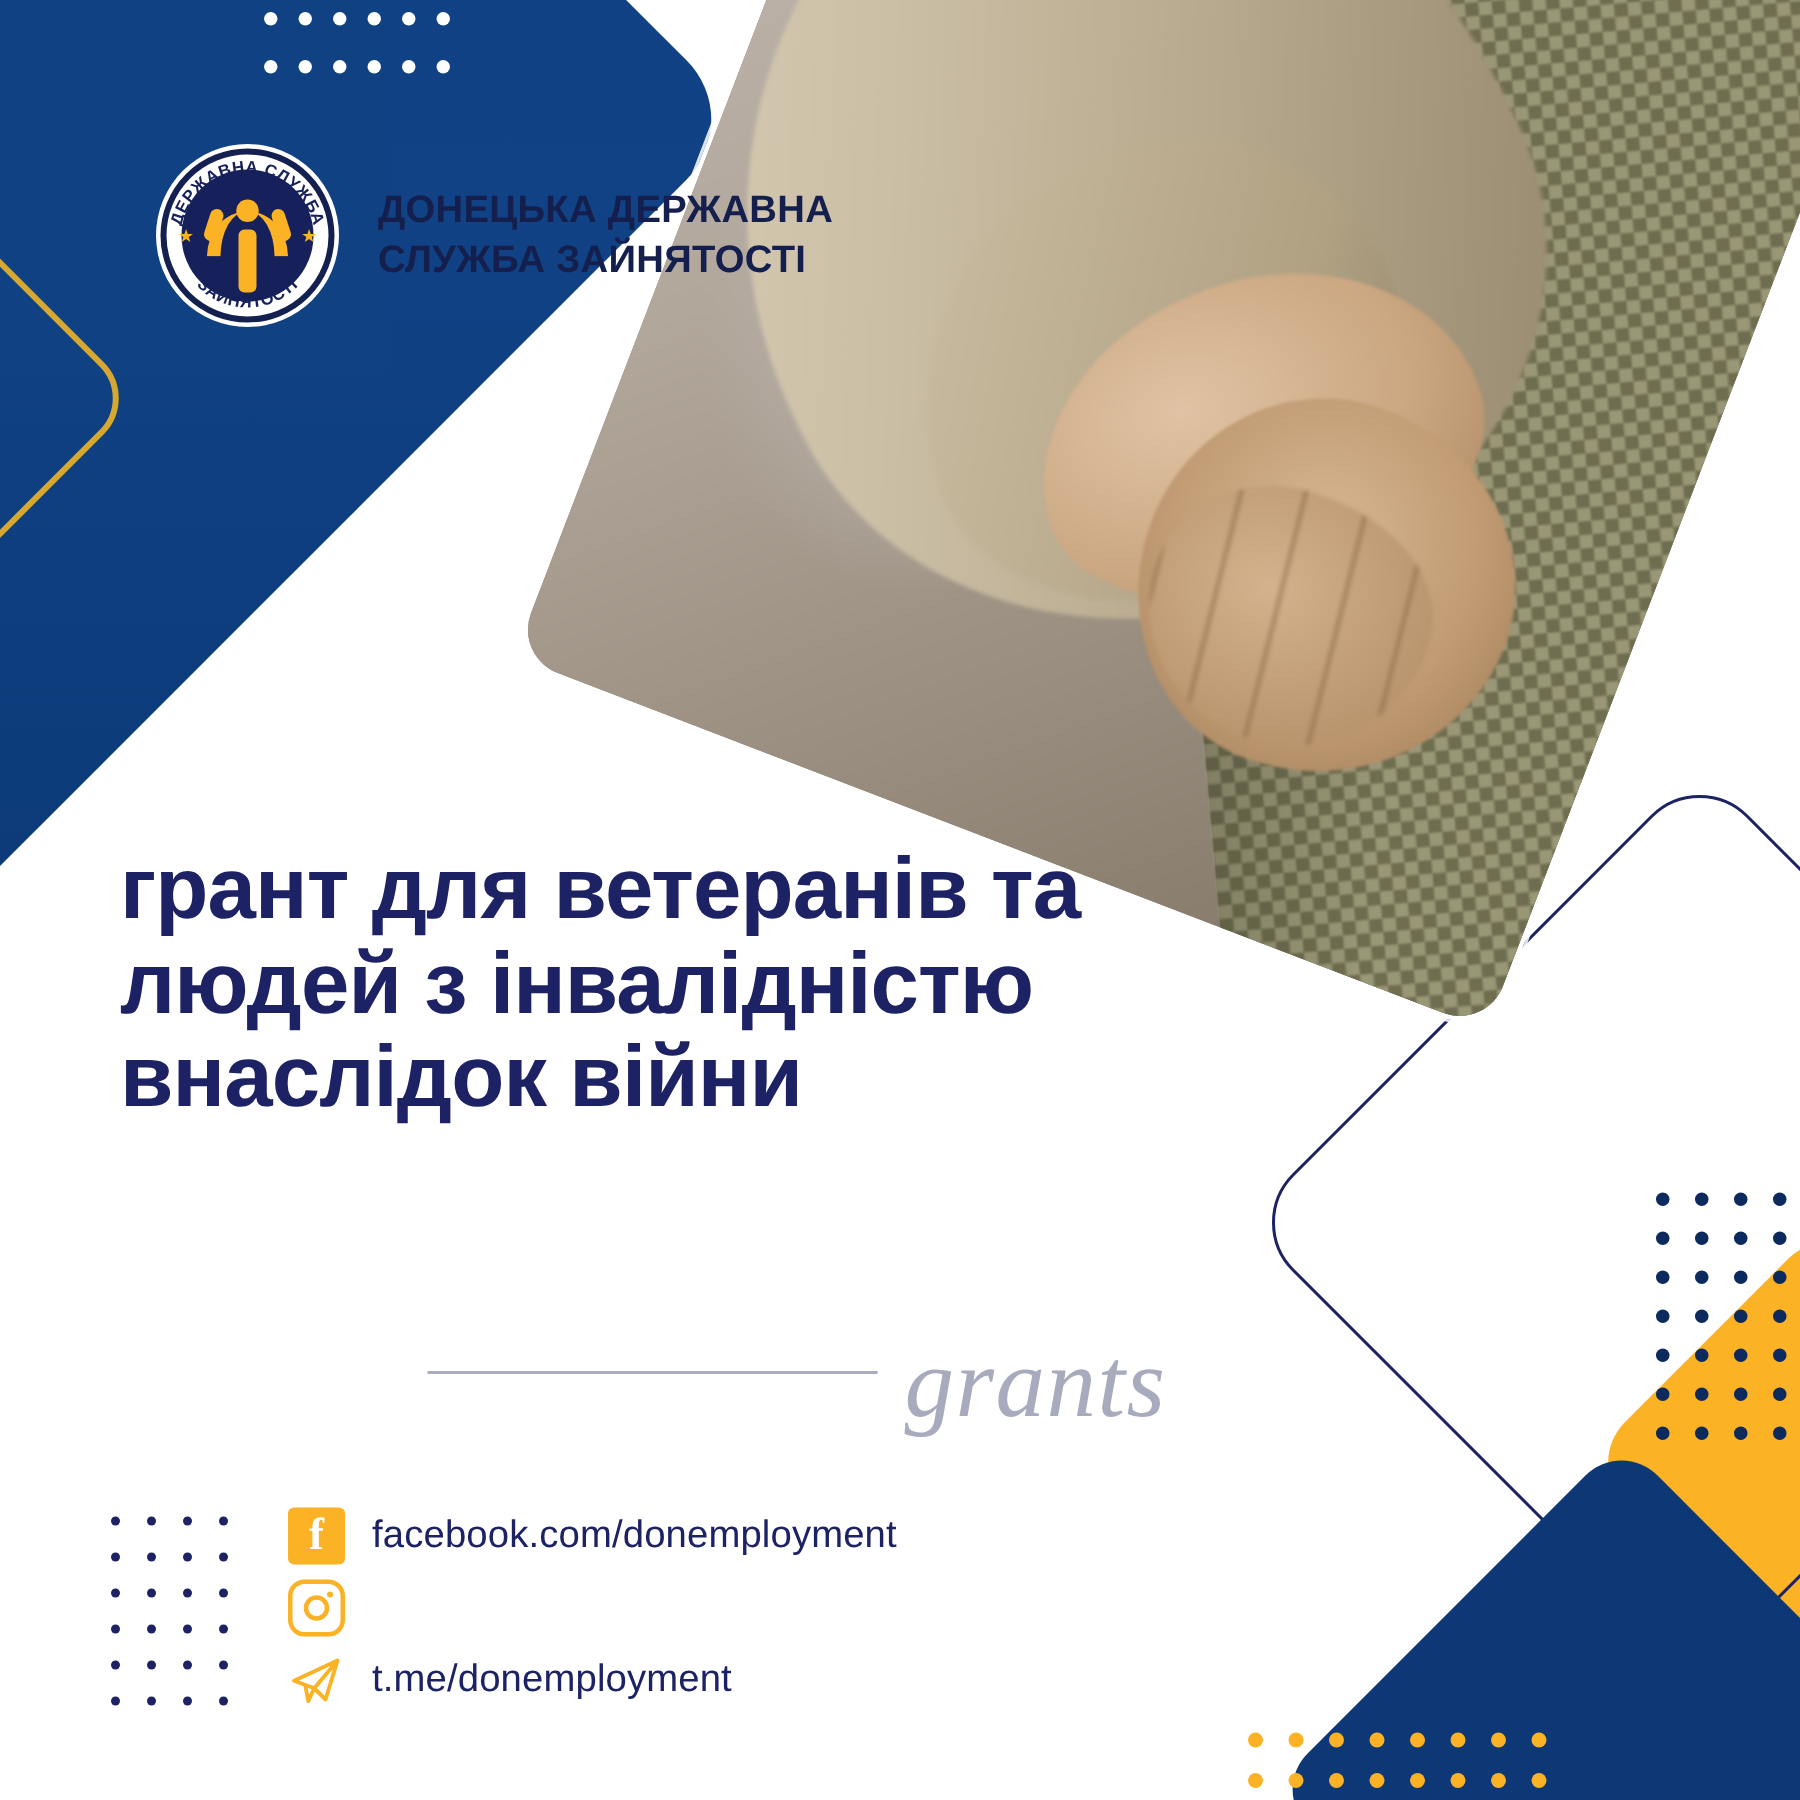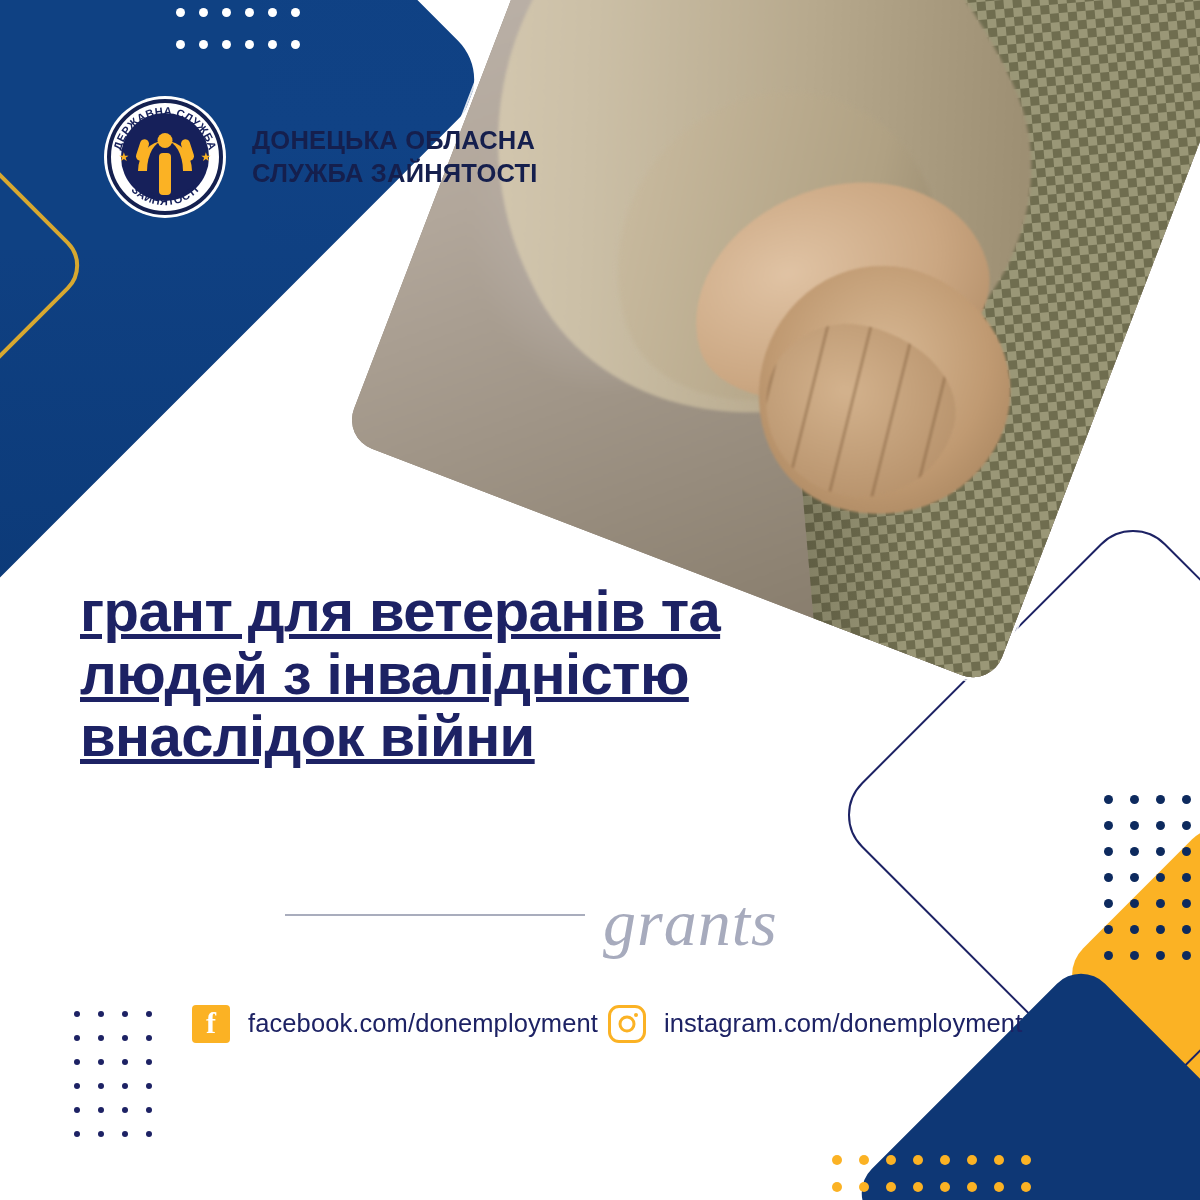--- a/index.html
+++ b/index.html
@@ -283,22 +283,21 @@
     white-space: pre-line;
     margin: 0;
   }
   .h-navy {
     color: #1d2264;
     font-size: 58px;
     font-weight: 700;
     line-height: 1.08;
     letter-spacing: -.6px;
     white-space: pre-line;
-    margin: 32px 0 0 6px;
-    text-decoration: underline;
+    margin: 14px 0 0 6px;
   }
 
   
   .grants-row {
     position: absolute; left: 285px; top: 898px;
     width: 530px; height: 70px; z-index: 6;
     display: flex; align-items: flex-start;
   }
   .grants-line {
     position:absolute; left:0; top:16px;
@@ -321,21 +320,21 @@
     display: flex; align-items: flex-start; gap: 22px;
   }
   .social-dots {
     display: grid;
     grid-template-columns: repeat(4, 24px);
     grid-auto-rows: 24px;
     margin-top: 6px;
   }
   .social-dots i { width: 6px; height: 6px; border-radius: 50%; background: #1d2264; display:block; }
 
-  .social-list { display: flex; flex-direction: row; gap: 10px; }
+  .social-list { display: flex; flex-direction: column; gap: 10px; }
   .social-item { display: flex; align-items: center; gap: 18px; }
   .social-icon { width: 38px; height: 38px; flex: 0 0 auto; position: relative; }
   .social-label {
     color: #1d2264;
     font-size: 25.5px;
     font-weight: 400;
     letter-spacing: .1px;
     line-height: 1;
   }
 
@@ -467,21 +466,21 @@
         <path id="arcTop" d="M 16,64 A 45,45 0 0 1 106,64" fill="none"></path>
         <text><textPath href="#arcTop" startOffset="50%" text-anchor="middle" id="arc-top-text" data-name="logo-arc-top-text">ДЕРЖАВНА СЛУЖБА</textPath></text>
       </svg>
       <svg class="arc-bot" viewBox="0 0 122 122" data-name="logo-arc-bottom">
         <path id="arcBot" d="M 14,62 A 47,47 0 0 0 108,62" fill="none"></path>
         <text><textPath href="#arcBot" startOffset="50%" text-anchor="middle" id="arc-bot-text" data-name="logo-arc-bottom-text">ЗАЙНЯТОСТІ</textPath></text>
       </svg>
       <span class="wheat l" data-name="wheat-ear-icon">★</span>
       <span class="wheat r" data-name="wheat-ear-icon">★</span>
     </div>
-    <div class="org-name" data-name="organization-name">ДОНЕЦЬКА ОБЛАСНА
+    <div class="org-name" data-name="organization-name">ДОНЕЦЬКА ДЕРЖАВНА
 СЛУЖБА ЗАЙНЯТОСТІ</div>
   </div>
 
   <div class="headline" data-name="headline-block">
     <div class="h-navy" data-name="headline-subtitle">грант для ветеранів та
 людей з інвалідністю
 внаслідок війни</div>
   </div>
 
   <div class="grants-row" data-name="grants-watermark">
@@ -521,20 +520,27 @@
       <div class="social-item" data-name="social-link-facebook">
         <span class="social-icon fb-icon" data-name="facebook-icon"></span>
         <span class="social-label" data-name="facebook-url">facebook.com/donemployment</span>
       </div>
 
       <div class="social-item" data-name="social-link-instagram">
         <span class="social-icon ig-icon" data-name="instagram-icon">
           <span class="lens" data-name="instagram-lens"></span>
           <span class="dot" data-name="instagram-dot"></span>
         </span>
-        <span class="social-label" data-name="instagram-url">instagram.com/donemployment</span>
       </div>
 
+      <div class="social-item" data-name="social-link-telegram">
+        <span class="social-icon tg-icon" data-name="telegram-icon">
+          <svg width="38" height="38" viewBox="0 0 38 38">
+            <path d="M4 19.5 L33 6 L25 32 L17.5 24.5 Z M17.5 24.5 L33 6 M17.5 24.5 L13.5 33 L11.5 22.5" fill="none" stroke="#fbb224" stroke-width="2.6" stroke-linejoin="round" stroke-linecap="round"></path>
+          </svg>
+        </span>
+        <span class="social-label" data-name="telegram-url">t.me/donemployment</span>
+      </div>
 
     </div>
   </div>
 
 </div>
 
 </body></html>

